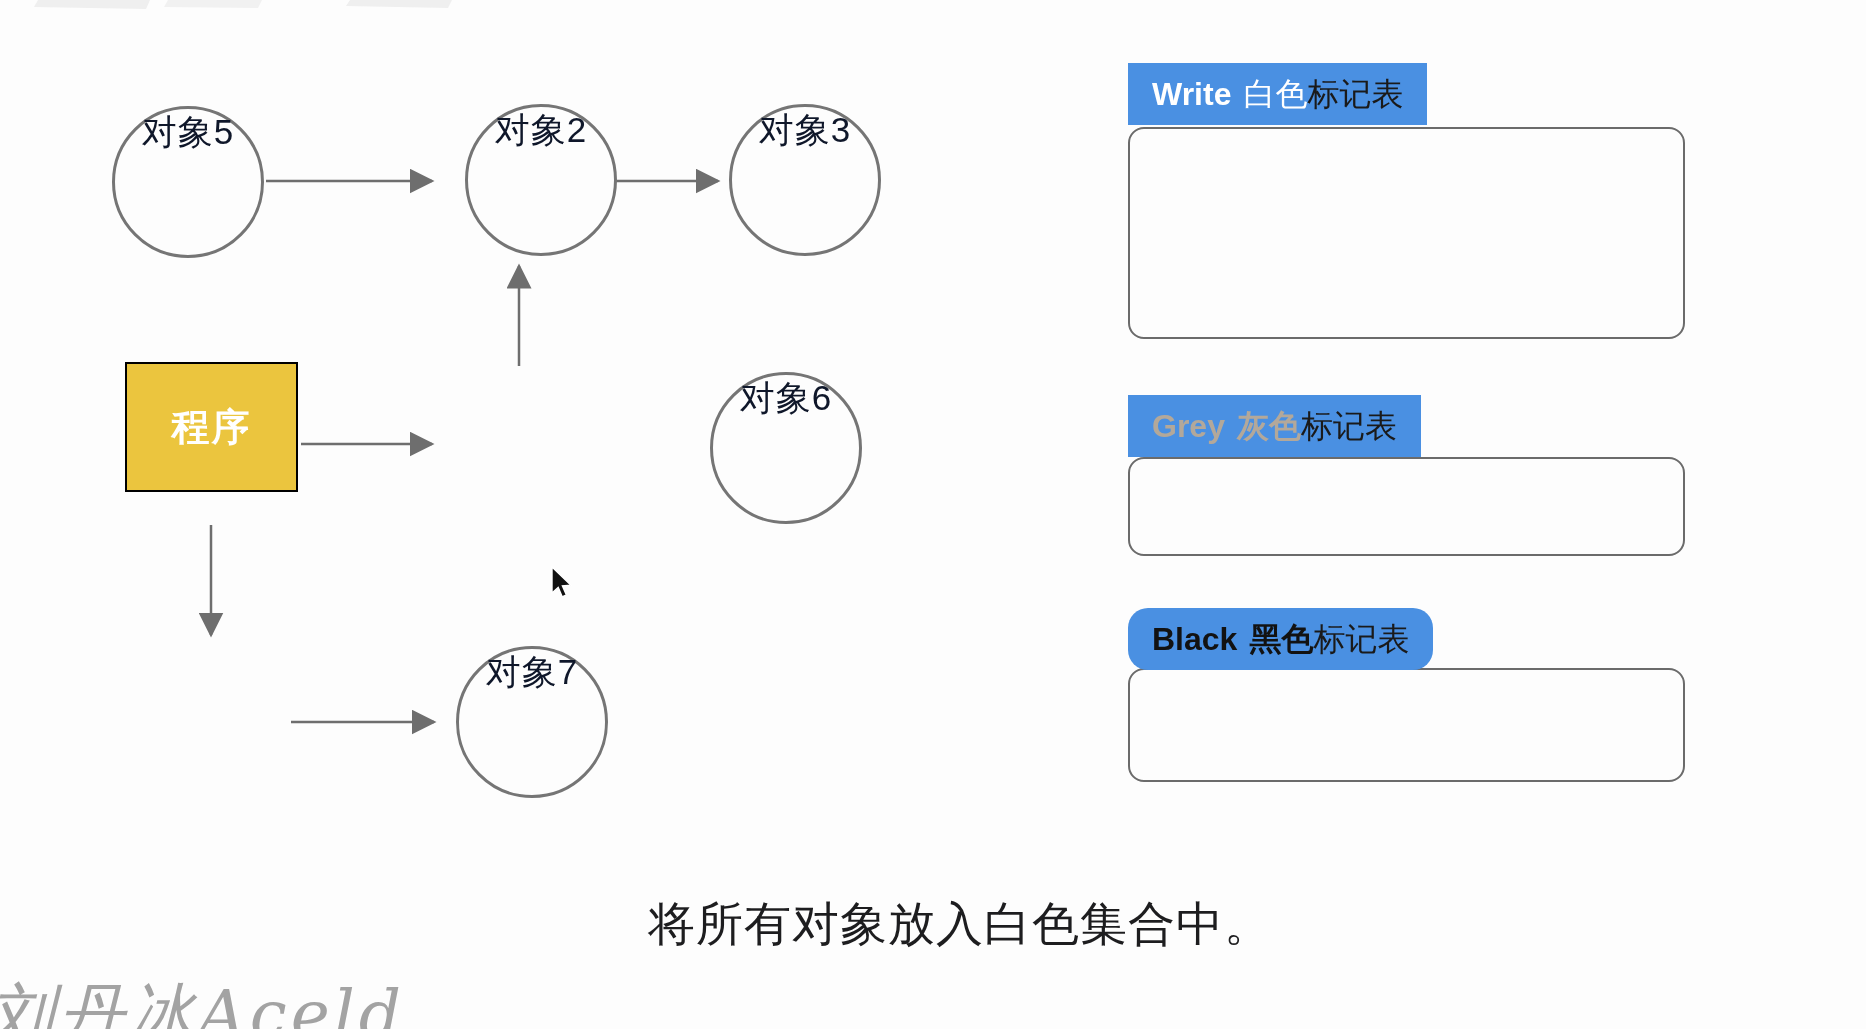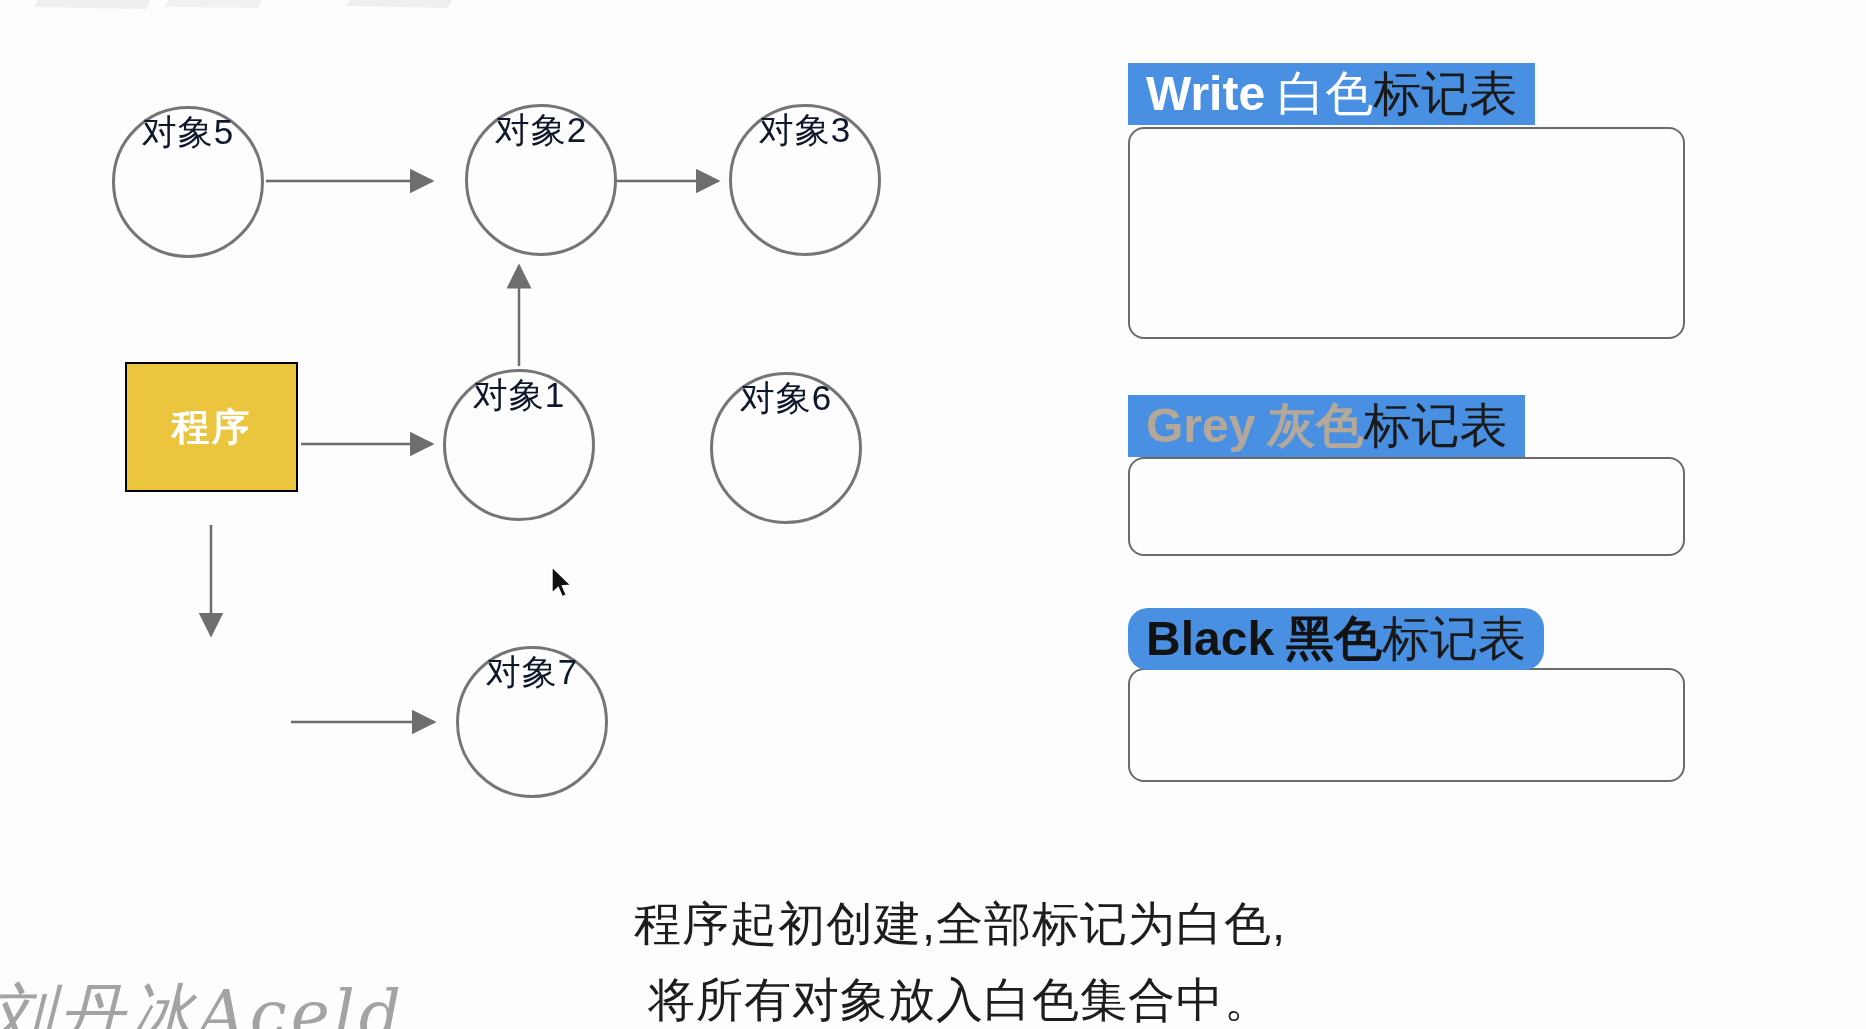--- a/index.html
+++ b/index.html
@@ -25,21 +25,21 @@
   .program{
     position:absolute;left:125px;top:362px;width:173px;height:130px;
     background:#ebc53e;border:2px solid #000000;box-sizing:border-box;
     display:flex;align-items:center;justify-content:center;
     color:#ffffff;font-size:38px;font-weight:bold;letter-spacing:2px;
   }
   .arrows{position:absolute;left:0;top:0;pointer-events:none;}
   
   .mark-label{
     position:absolute;left:1128px;background:#4a90e2;
-    padding:8px 18px;font-size:48px;line-height:46px;white-space:nowrap;
+    padding:8px 24px;font-size:32px;line-height:46px;white-space:nowrap;
     z-index:3;
   }
   .mark-label .en{font-weight:bold;margin-right:12px;}
   .mark-label .suffix{color:#1a1a1a;font-weight:normal;}
   .lbl-white .en,.lbl-white .cn{color:#ffffff;}
   .lbl-grey .en,.lbl-grey .cn{color:#b3a89a;font-weight:bold;}
   .lbl-black .en,.lbl-black .cn{color:#121212;font-weight:bold;}
   .mark-box{
     position:absolute;left:1128px;width:557px;box-sizing:border-box;
     border:2px solid #6b6b6b;border-radius:16px;background:#fdfdfd;z-index:2;
@@ -96,23 +96,20 @@
 
   <div class="circle n-obj5">
       <span>对象5</span>
     </div>
   <div class="circle n-obj2">
       <span>对象2</span>
     </div>
   <div class="circle n-obj3">
       <span>对象3</span>
     </div>
-  <div class="circle n-obj1">
-      <span>对象1</span>
-    </div>
   <div class="circle n-obj6">
       <span>对象6</span>
     </div>
   <div class="circle n-obj7">
       <span>对象7</span>
     </div>
 
   <div class="mark-label lbl-white">
     <span class="en">Write</span><span class="cn">白色</span><span class="suffix">标记表</span>
   </div>
@@ -122,21 +119,20 @@
     <span class="en">Grey</span><span class="cn">灰色</span><span class="suffix">标记表</span>
   </div>
   <div class="mark-box box-grey"></div>
 
   <div class="mark-label lbl-black">
     <span class="en">Black</span><span class="cn">黑色</span><span class="suffix">标记表</span>
   </div>
   <div class="mark-box box-black"></div>
 
   <div class="caption">
-    <div>程序起初创建,全部标记为白色,</div>
     <div>将所有对象放入白色集合中。</div>
   </div>
 
   <div class="watermark">刘丹冰Aceld</div>
 
   <svg class="cursor" width="26" height="36" viewBox="0 0 26 36">
     <path d="M2,1 L2,27 L8.2,21.4 L12.2,30.8 L16.4,29 L12.4,19.8 L21,19.2 Z" fill="#111111" stroke="#ffffff" stroke-width="1.4"></path>
   </svg>
 
 </div>

